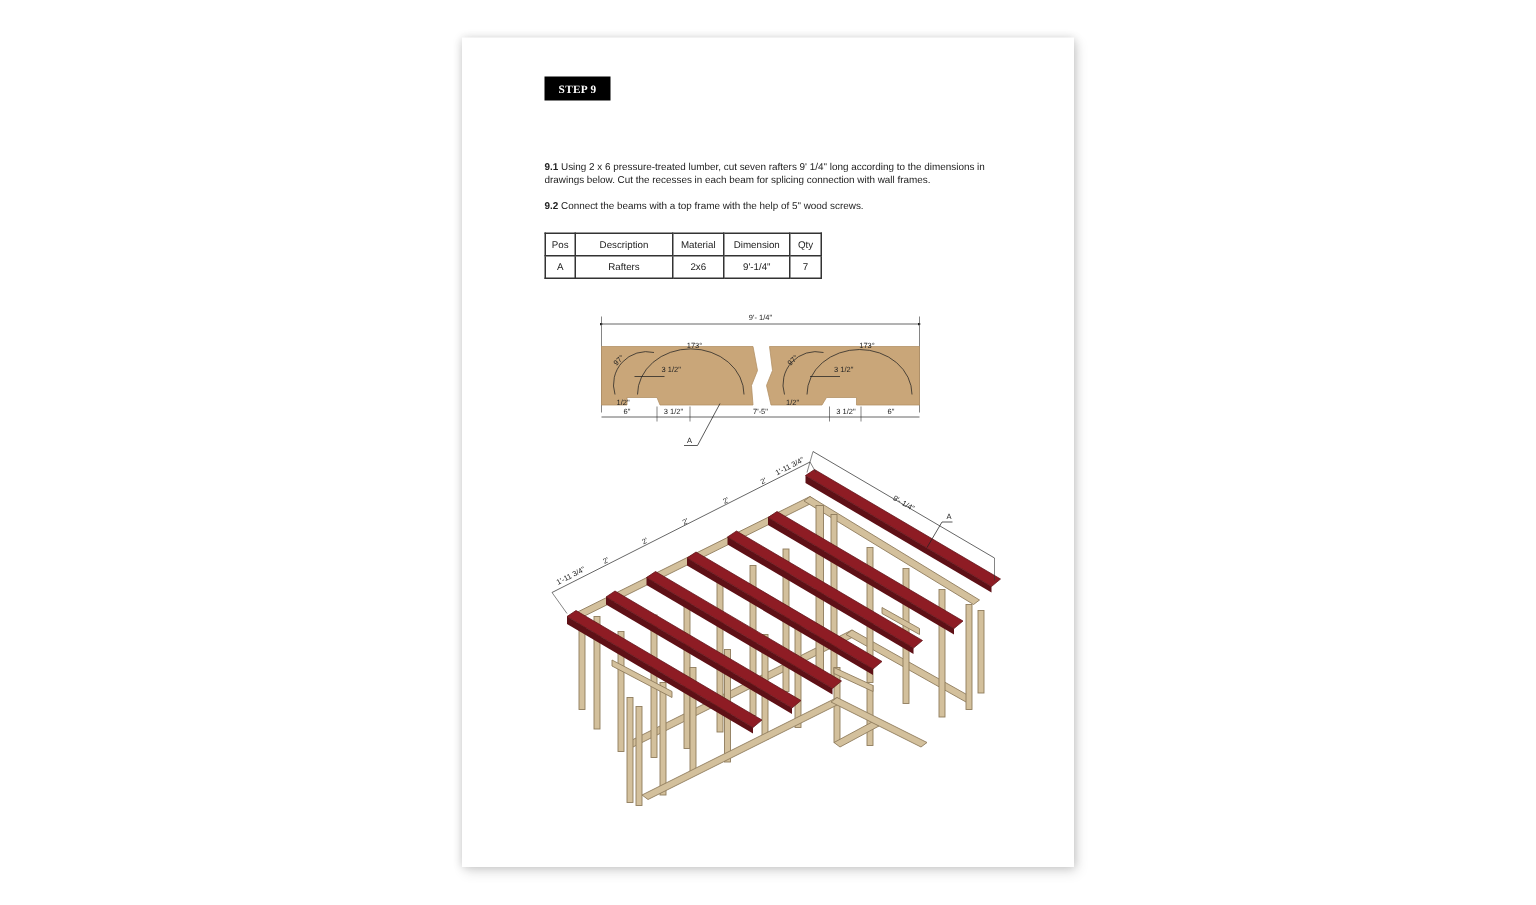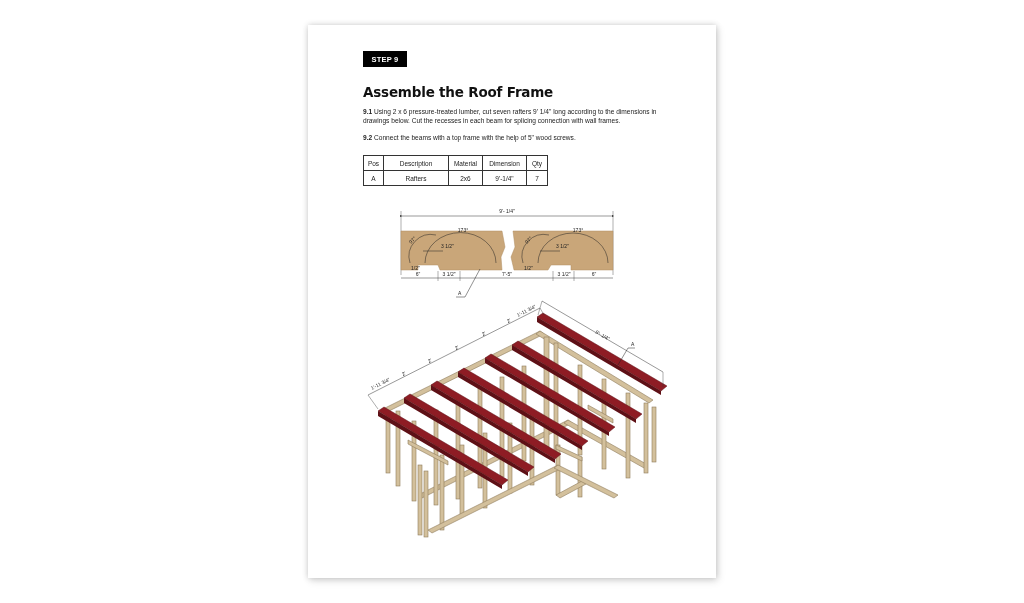--- a/index.html
+++ b/index.html
@@ -10,21 +10,21 @@
     position: relative;
   }
   .page {
     position: absolute; left: 308px; top: 25px; width: 408px; height: 553px;
     background: #ffffff;
     box-shadow: 0 0 6px rgba(0,0,0,0.18), 2px 3px 8px rgba(0,0,0,0.12);
   }
   .step-badge {
     position: absolute; left: 55px; top: 26px; width: 44px; height: 16px;
     background: #000; color: #fff; font-weight: bold; font-size: 7.5px;
-    display: flex; align-items: center; justify-content: center; letter-spacing: 0.2px;
+    display: flex; align-items: center; justify-content: center; letter-spacing: 0.2px; font-family: Liberation Serif, serif;
   }
   .title {
     position: absolute; left: 55px; top: 59px; font-size: 13.5px; font-weight: bold;
     color: #111; font-family: "DejaVu Sans", sans-serif; letter-spacing: -0.2px;
   }
   .para {
     position: absolute; left: 55px; font-size: 6.6px; line-height: 9px; color: #222; width: 310px;
   }
   .para b { font-weight: bold; }
   .p1 { top: 82px; }
@@ -40,21 +40,20 @@
   svg.draw { position: absolute; left: 0; top: 0; }
   .dimtxt { font-family: "Liberation Sans", sans-serif; font-size: 5px; fill: #222; }
 </style>
 </head>
 <body>
 
 <div class="page">
 
   <div class="step-badge">STEP 9</div>
 
-  <div class="title">Assemble the Roof Frame</div>
 
   <div class="para p1">
     <b>9.1</b><span> Using 2 x 6 pressure-treated lumber, cut seven rafters 9' 1/4" long according to the dimensions in drawings below. Cut the recesses in each beam for splicing connection with wall frames.</span>
   </div>
   <div class="para p2">
     <b>9.2</b><span> Connect the beams with a top frame with the help of 5" wood screws.</span>
   </div>
 
   <table class="spec">
     <tbody>

